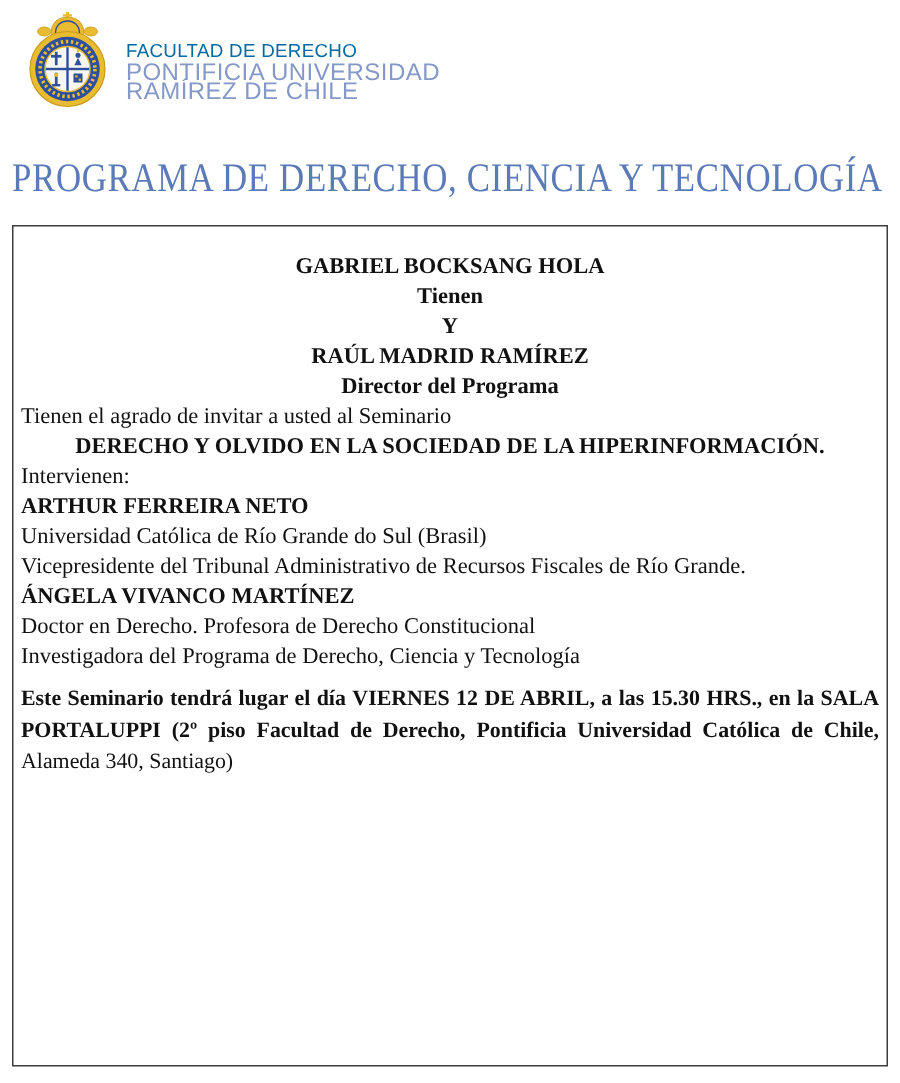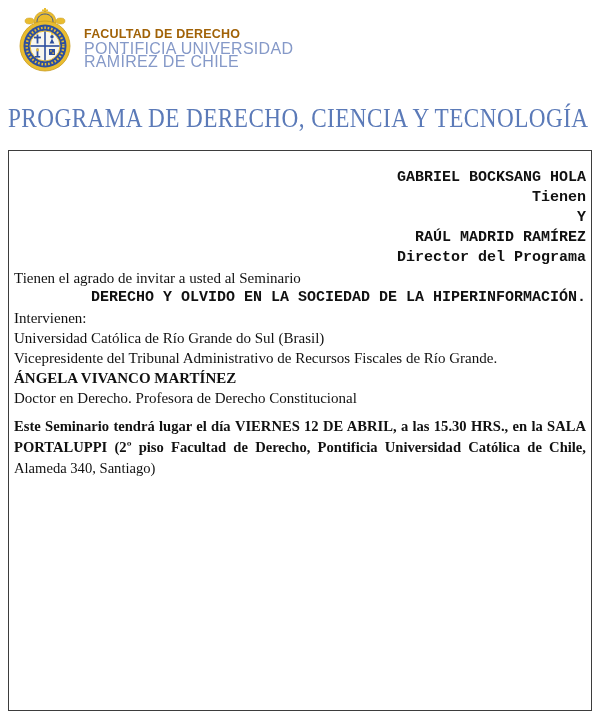--- a/index.html
+++ b/index.html
@@ -5,43 +5,43 @@
   html,body{margin:0;padding:0;}
   body{
     width:600px;height:722px;background:#ffffff;position:relative;
     font-family:"Liberation Serif",serif;color:#111;
   }
   
   .header{position:absolute;top:8px;left:15px;display:flex;align-items:flex-start;}
   .crest{width:60px;height:64px;flex:0 0 auto;}
   .header-text{padding-top:19px;padding-left:9px;}
   .faculty-name{
-    font-family:"Liberation Sans",sans-serif;font-weight:bold;font-size:12.5px;
-    line-height:15px;color:#a16207;letter-spacing:.2px;
+    font-family:"Liberation Sans",sans-serif;font-weight:normal;font-size:12.5px;
+    line-height:15px;color:#0369a1;letter-spacing:.2px;
   }
   .univ-line{
     font-family:"Liberation Sans",sans-serif;font-size:16px;line-height:13px;
     color:#8599c8;letter-spacing:.3px;
   }
   
   .banner{position:absolute;top:101px;left:8px;width:584px;overflow:visible;}
   .banner h1{
     margin:0;font-family:"Liberation Serif",serif;font-weight:normal;
     font-size:27px;line-height:34px;color:#5b7ab8;white-space:nowrap;
     letter-spacing:.5px;display:inline-block;transform:scaleX(.86);transform-origin:left center;
   }
   
   .box{
     position:absolute;top:150px;left:8px;width:584px;height:561px;
     border:1px solid #3d3d3d;box-sizing:border-box;
     padding:17px 5px 4px 5px;
     font-size:15px;line-height:20px;
   }
   .box p{margin:0;}
-  .c{text-align:right;font-family:Liberation Mono, monospace;}
+  .c{text-align:center;}
   .b{font-weight:bold;}
   .mt20{margin-top:20px;}
   .intro{margin-top:44px;}
   .seminar-title{margin-top:14px;}
   .speakers-label{margin-top:14px;}
   .speaker-first{margin-top:36px;}
   .speaker-next{margin-top:6px;}
   .schedule{margin-top:8px;font-size:14.6px;line-height:21px;}
   .just{text-align:justify;text-align-last:justify;font-weight:bold;}
 </style>
@@ -104,25 +104,27 @@
 
   <p class="c b mt20">RAÚL MADRID RAMÍREZ</p>
   <p class="c b">Director del Programa</p>
 
   <p class="intro">Tienen el agrado de invitar a usted al Seminario</p>
 
   <p class="c b seminar-title">DERECHO Y OLVIDO EN LA SOCIEDAD DE LA HIPERINFORMACIÓN.</p>
 
   <p class="speakers-label">Intervienen:</p>
 
+  <p class="b speaker-first">ARTHUR FERREIRA NETO</p>
   <p>Universidad Católica de Río Grande do Sul (Brasil)</p>
   <p>Vicepresidente del Tribunal Administrativo de Recursos Fiscales de Río Grande.</p>
 
   <p class="b speaker-next">ÁNGELA VIVANCO MARTÍNEZ</p>
   <p>Doctor en Derecho. Profesora de Derecho Constitucional</p>
+  <p>Investigadora del Programa de Derecho, Ciencia y Tecnología</p>
 
   <div class="schedule">
     <p class="just"><span>Este Seminario tendrá lugar el día </span><b>VIERNES 12 DE ABRIL, a las 15.30 HRS., en la SALA</b></p>
     <p class="just"><b>PORTALUPPI</b><span> (2º piso Facultad de Derecho, Pontificia Universidad Católica de Chile,</span></p>
     <p>Alameda 340, Santiago)</p>
   </div>
 
 </div>
 
 </body></html>

